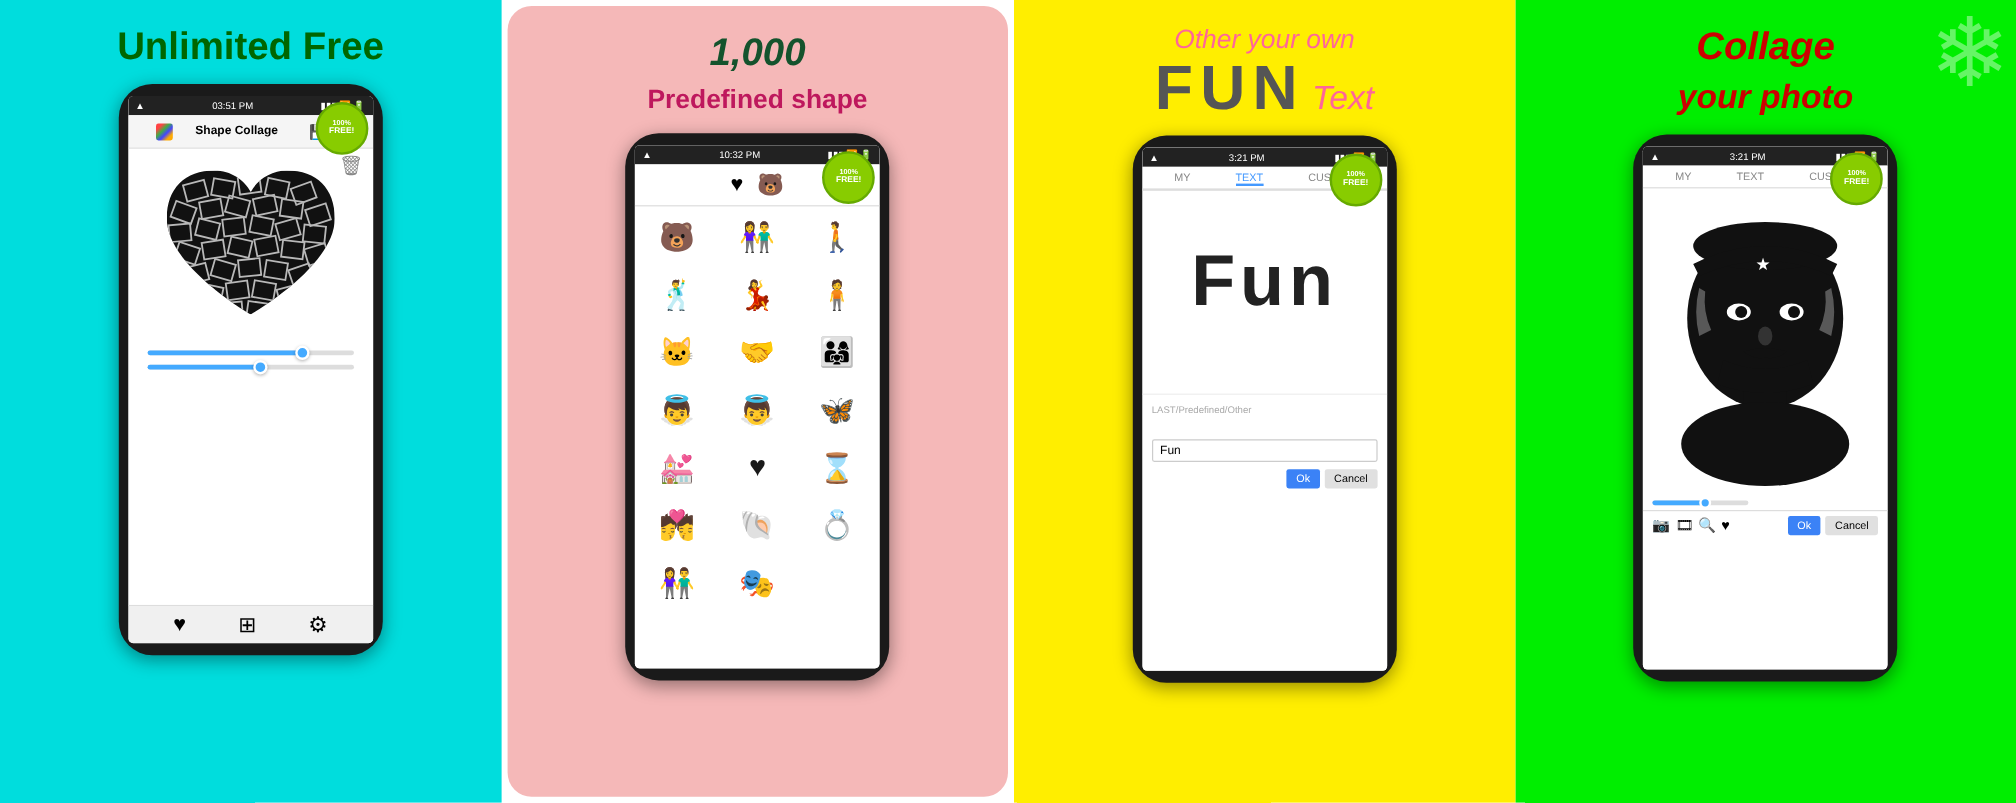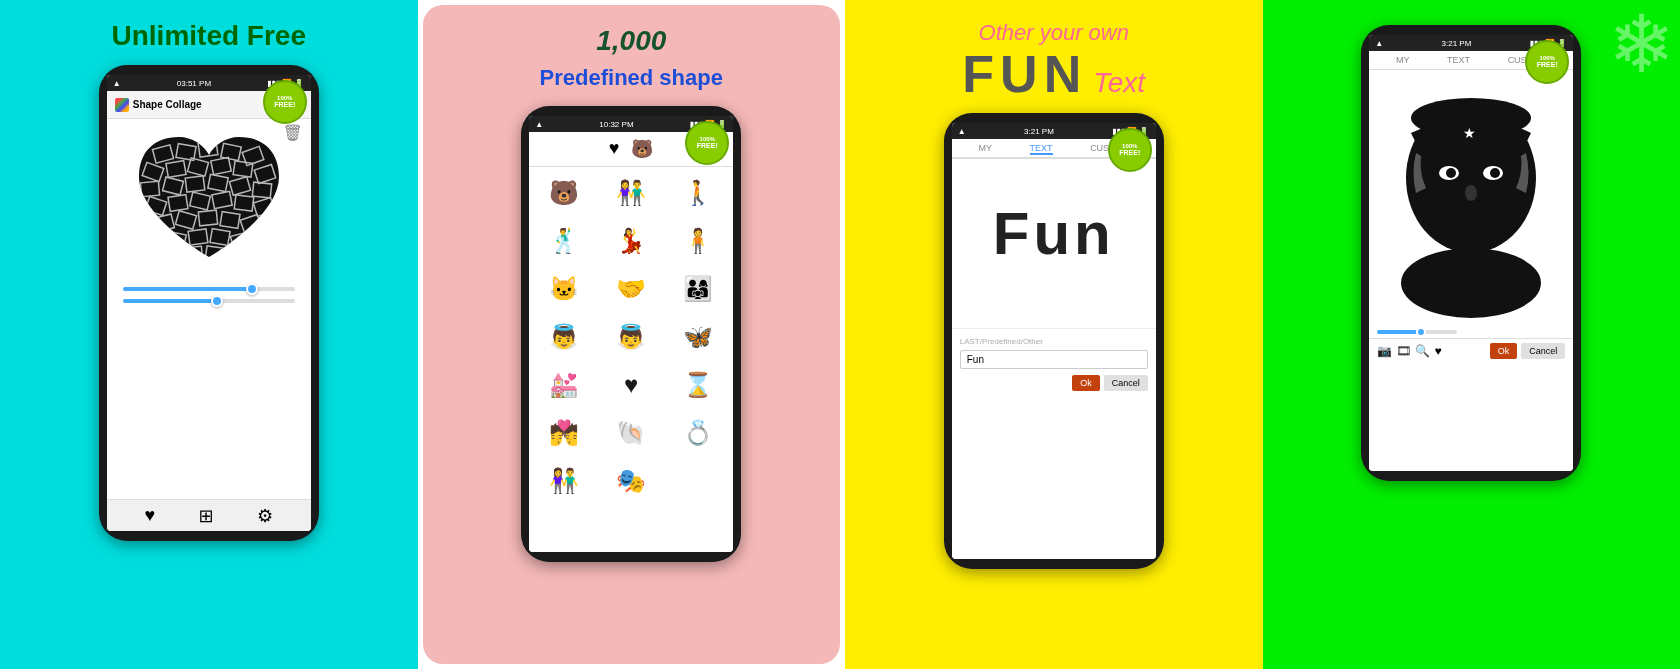--- a/index.html
+++ b/index.html
@@ -21,38 +21,38 @@
       padding: 20px 10px 10px 10px;
       overflow: hidden;
     }
 
     .panel-1 { background-color: #00DDDD; }
     .panel-2 { background-color: #F5B8B8; border-radius: 20px; margin: 5px; }
     .panel-3 { background-color: #FFEE00; }
     .panel-4 { background-color: #00EE00; }
 
     .panel-title {
-      font-size: 28px;
+      font-size: 32px;
       font-weight: bold;
       text-align: center;
       margin-bottom: 8px;
       z-index: 2;
     }
     .panel-1 .panel-title { color: #006600; }
     .panel-2 .panel-title { color: #14532d; font-style: italic; }
     .panel-4 .panel-title { color: #CC0000; font-style: italic; }
 
     .panel-subtitle {
       font-size: 22px;
       font-weight: bold;
       text-align: center;
       margin-bottom: 10px;
       z-index: 2;
     }
-    .panel-2 .panel-subtitle { color: #1d4ed8; }
+    .panel-2 .panel-subtitle { color: #be185d; }
     .panel-4 .panel-subtitle { color: #CC0000; font-style: italic; font-size: 28px; }
 
     
     .phone {
       position: relative;
       width: 220px;
       background: #1a1a1a;
       border-radius: 28px;
       padding: 10px 8px;
       box-shadow: 0 4px 15px rgba(0,0,0,0.4);
@@ -78,25 +78,25 @@
       font-size: 8px;
       color: white;
     }
 
     
     .app-bar {
       background: #f5f5f5;
       height: 28px;
       display: flex;
       align-items: center;
-      padding: 0 8px;
+      padding: 0 23px;
       border-bottom: 1px solid #ddd;
       font-size: 10px;
       font-weight: bold;
-      gap: 4px;
+      gap: 19px;
     }
 
     .app-bar-icon {
       width: 14px;
       height: 14px;
       border-radius: 2px;
       background: linear-gradient(135deg, #f44 20%, #4a4 40%, #44f 60%, #fa0 80%);
     }
 
     .app-bar-actions {
@@ -272,21 +272,21 @@
 
     .text-input-area {
       padding: 8px;
       border-top: 1px solid #eee;
       margin-top: auto;
     }
 
     .small-text-label {
       font-size: 8px;
       color: #aaa;
-      margin-bottom: 4px;
+      margin-bottom: 20px;
     }
 
     .text-field {
       border: 1px solid #ccc;
       border-radius: 2px;
       padding: 3px 6px;
       font-size: 10px;
       width: 100%;
       margin-bottom: 6px;
     }
@@ -300,21 +300,21 @@
     .small-btn {
       background: #e0e0e0;
       border: none;
       border-radius: 2px;
       padding: 3px 8px;
       font-size: 9px;
       cursor: pointer;
     }
 
     .small-btn.primary {
-      background: #c2410c;
+      background: #3b82f6;
       color: white;
     }
 
     
     .phone-content-4 {
       background: white;
       min-height: 420px;
     }
 
     .tab-row-4 {
@@ -616,20 +616,24 @@
         </div>
       </div>
     </div>
   </div>
 </div>
 
 <div class="panel panel-4">
 
   <div class="deco-top-right">❄</div>
 
+  <div class="panel-text-block">
+    <div class="panel-title">Collage</div>
+    <div class="panel-subtitle">your photo</div>
+  </div>
 
   <div class="phone">
     <div class="free-badge">
       <span style="font-size:6px;">100%</span>
       <span>FREE!</span>
     </div>
     <div class="phone-screen">
       <div class="status-bar">
         <span>▲</span>
         <span>3:21 PM</span>

